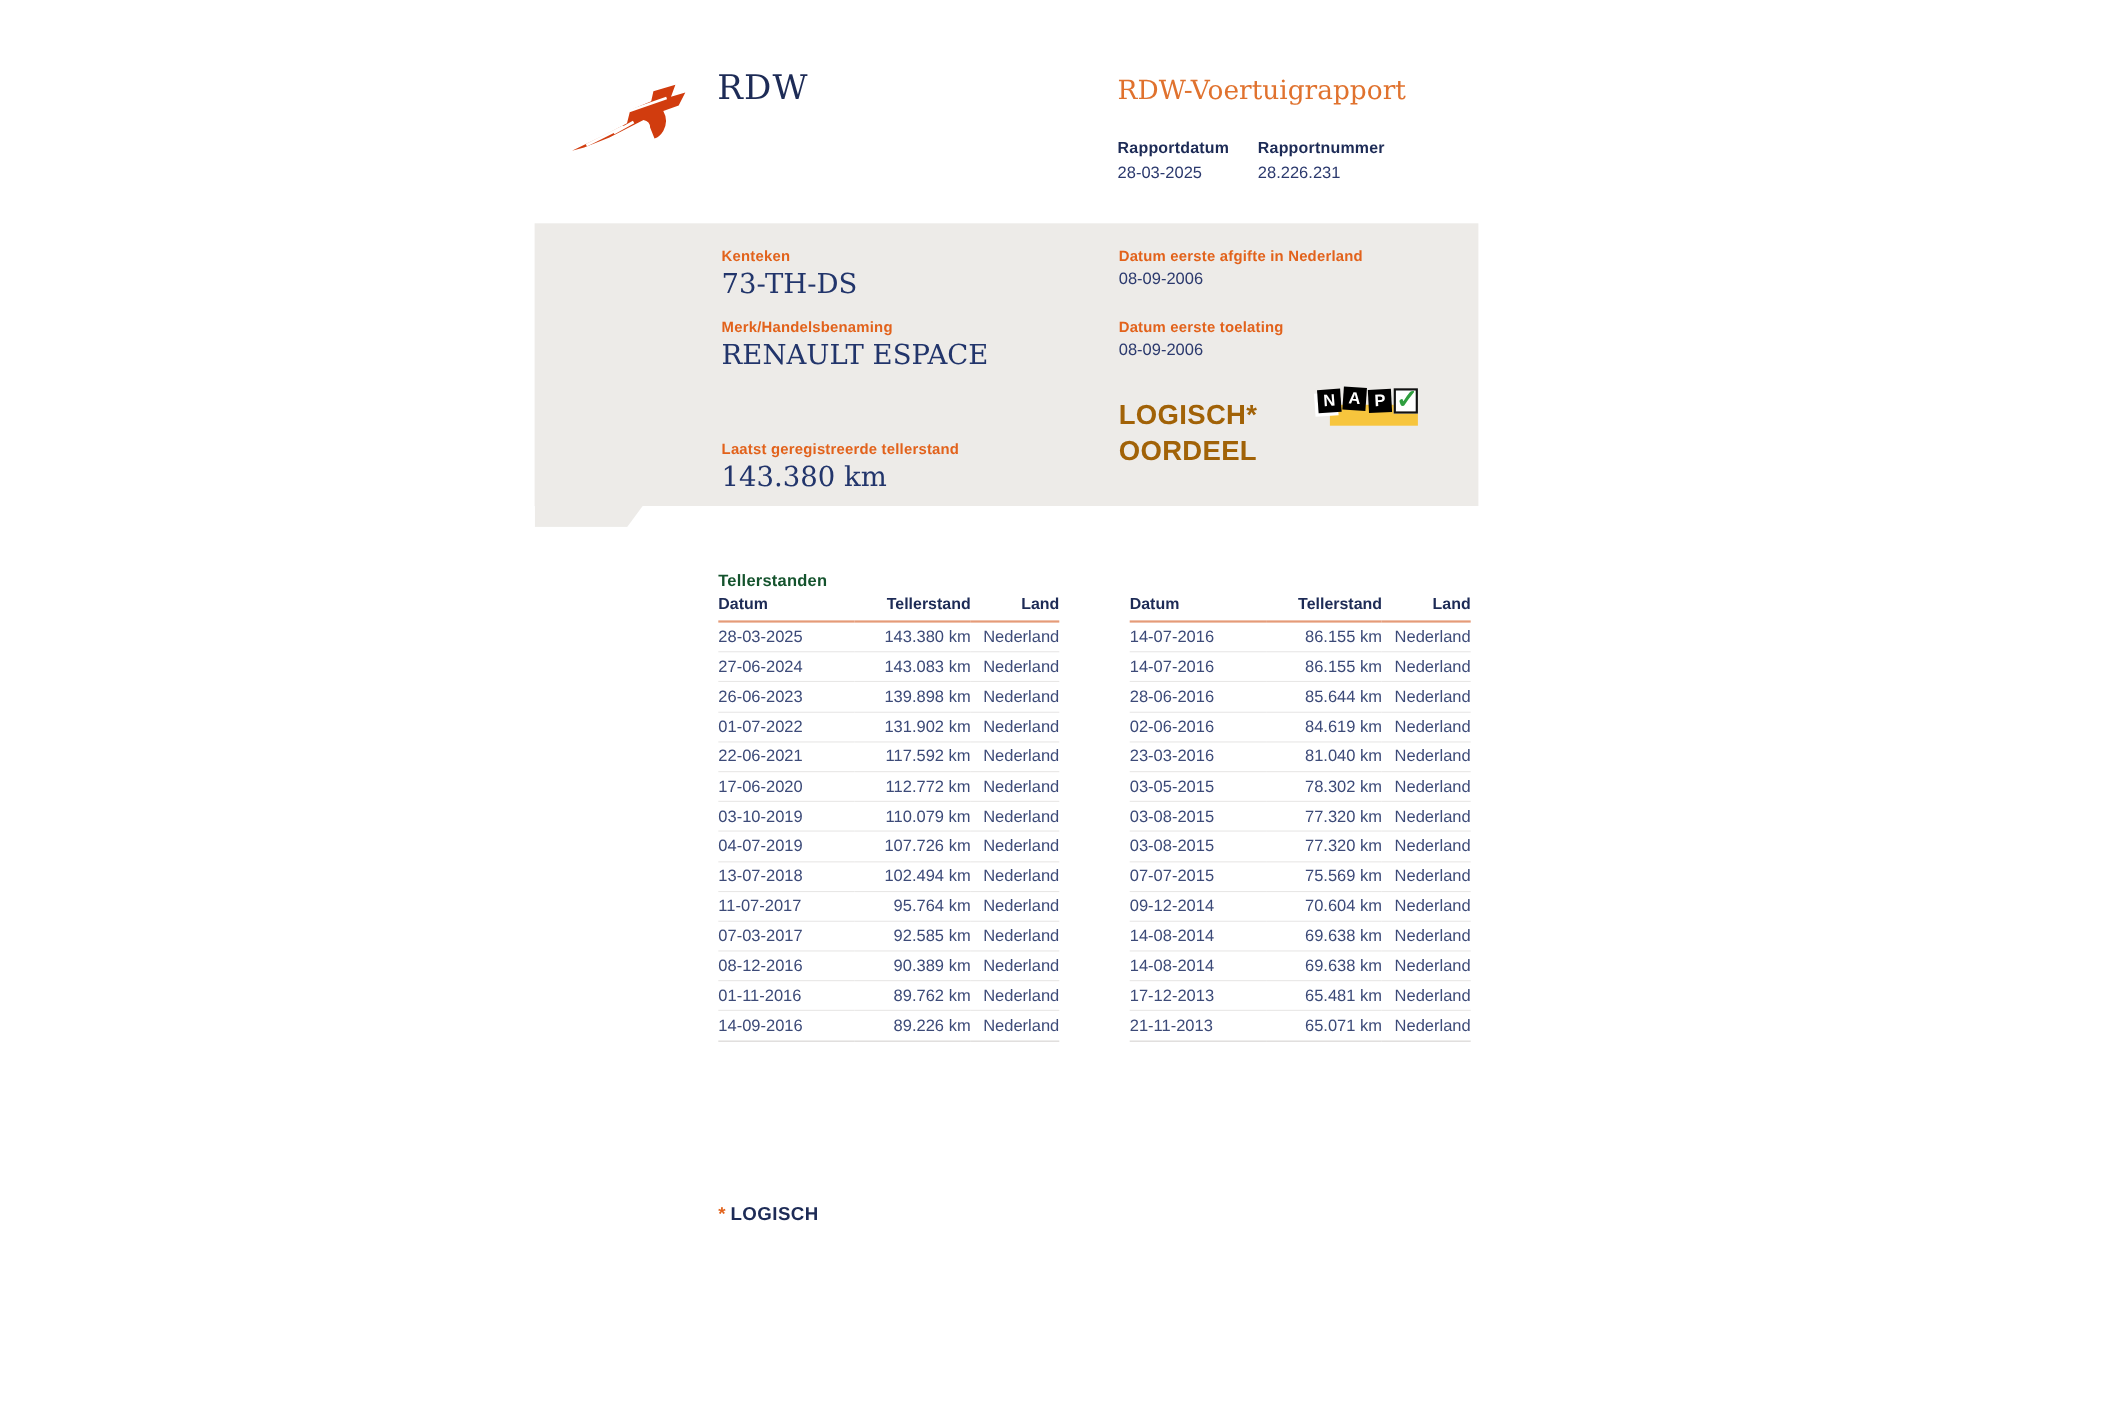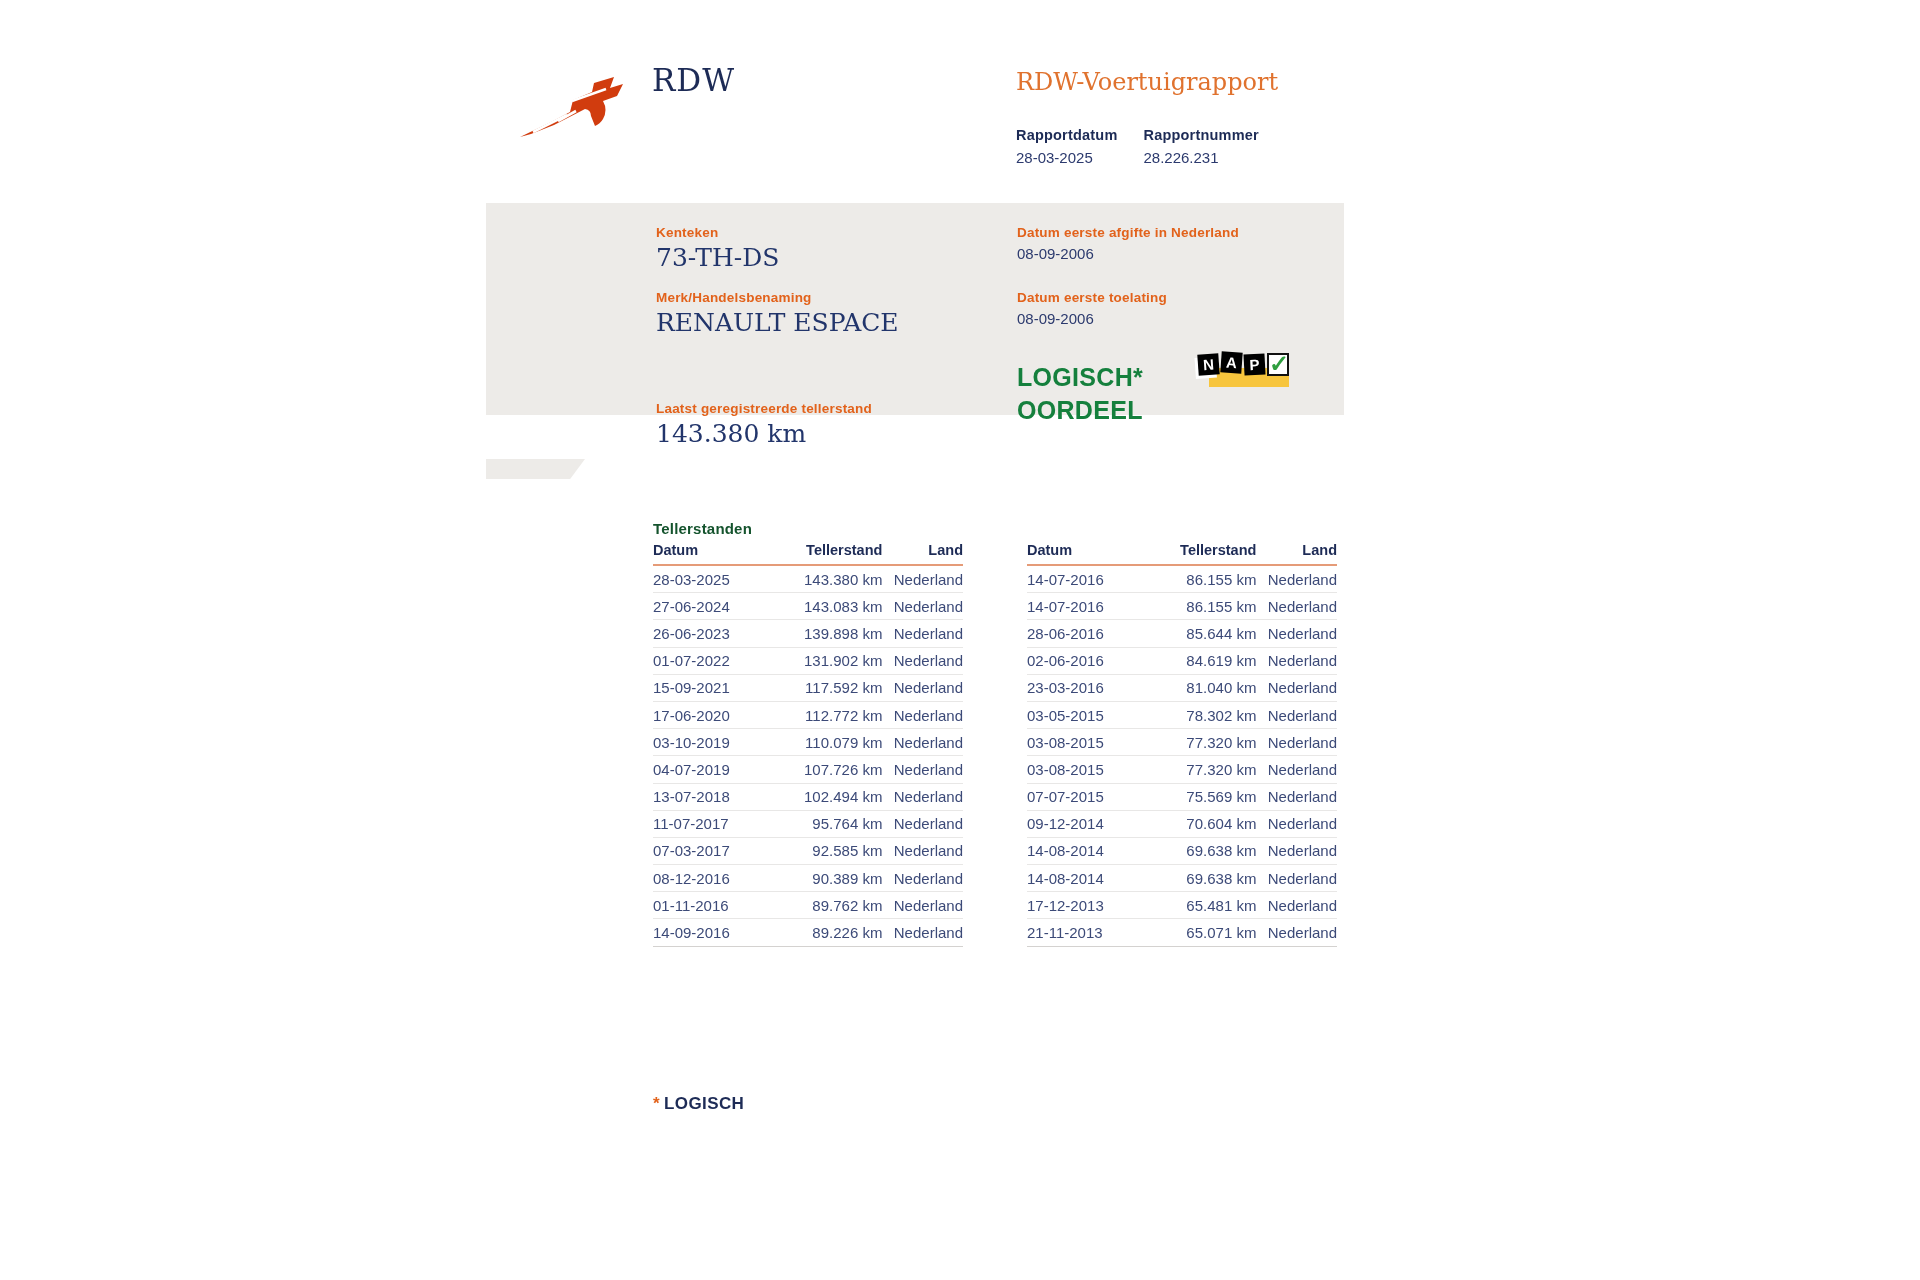--- a/index.html
+++ b/index.html
@@ -11,30 +11,30 @@
   .logo-svg { position:absolute; left:518px; top:48px; width:110px; height:66px; }
   .brand-word { position:absolute; left:652px; top:36px; font-family:"DejaVu Serif", serif;
                 font-size:31px; color:#1d2b56; letter-spacing:1px; }
   .report-title { position:absolute; left:1016px; top:42px; font-family:"DejaVu Serif", serif;
                   font-size:24px; color:#e0722e; }
   .meta { position:absolute; left:1016px; top:101px; display:flex; gap:26px; }
   .meta-col .meta-label { font-size:14.5px; font-weight:bold; color:#1d2b56; letter-spacing:0.2px; }
   .meta-col .meta-value { font-size:15px; color:#2c3a6e; margin-top:6px; }
 
   
-  .card { position:absolute; left:486px; top:177px; width:858px; height:212px; background:#edebe8; }
+  .card { position:absolute; left:486px; top:177px; width:858px; height:257px; background:#edebe8; }
   .card-notch { position:absolute; left:486px; top:433px; width:99px; height:20px; background:#edebe8;
                 clip-path:polygon(0 0, 100% 0, 85% 100%, 0 100%); }
   .fld-label { font-size:13.5px; font-weight:bold; color:#e2621b; letter-spacing:0.2px; }
   .fld-serif { font-family:"DejaVu Serif", serif; font-size:25px; color:#22356b; }
   .fld-sans  { font-size:15px; color:#2c3a6e; }
   .pos { position:absolute; }
 
   .oordeel { position:absolute; left:531px; top:158px; font-size:25px; font-weight:900;
-             color:#15803d; line-height:33px; letter-spacing:0.3px; }
+             color:#a16207; line-height:33px; letter-spacing:0.3px; }
 
   
   .nap { position:absolute; left:711px; top:149px; width:100px; height:44px; }
   .nap-yellow { position:absolute; left:12px; top:16px; width:80px; height:19px; background:#f7c53d; }
   .nap-tile { position:absolute; top:2px; width:21px; height:21px; background:#000;
               color:#fff; font-weight:bold; font-size:15px; line-height:21px; text-align:center; }
   .nap-n { left:1px;  transform:rotate(-4deg); box-shadow:-3px 3px 0 0 #ffffff; }
   .nap-a { left:24px; top:0; transform:rotate(4deg); }
   .nap-p { left:47px; transform:rotate(-3deg); }
   .nap-check { position:absolute; left:70px; top:1px; width:22px; height:23px; background:#fff;
@@ -146,21 +146,21 @@
           <td class="col-land">Nederland</td>
         </tr>
 
         <tr>
           <td class="col-datum">01-07-2022</td>
           <td class="col-teller">131.902 km</td>
           <td class="col-land">Nederland</td>
         </tr>
 
         <tr>
-          <td class="col-datum">15-09-2021</td>
+          <td class="col-datum">22-06-2021</td>
           <td class="col-teller">117.592 km</td>
           <td class="col-land">Nederland</td>
         </tr>
 
         <tr>
           <td class="col-datum">17-06-2020</td>
           <td class="col-teller">112.772 km</td>
           <td class="col-land">Nederland</td>
         </tr>
 

